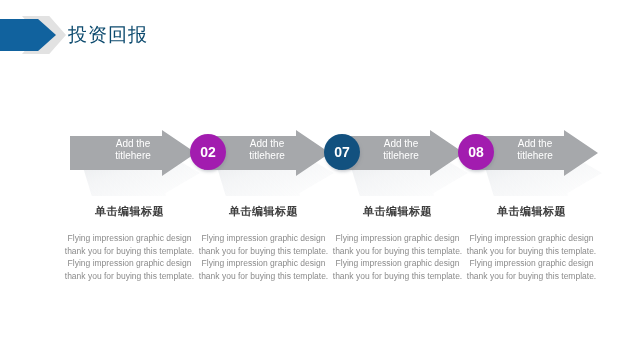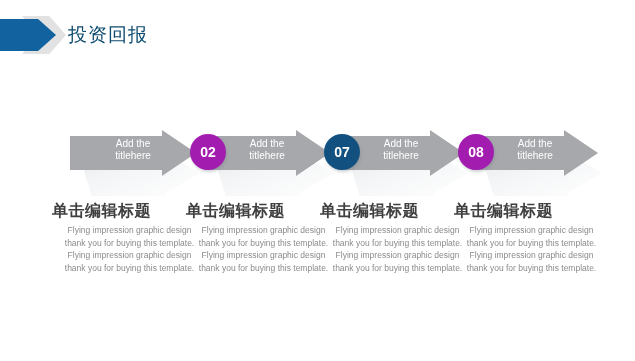--- a/index.html
+++ b/index.html
@@ -125,29 +125,29 @@
     top: 202px;
     width: 635px;
     height: 100px;
   }
   .column {
     position: absolute;
     top: 0;
     width: 155px;
   }
   .col-heading {
-    text-align: left;
-    font-size: 16px;
+    text-align: center;
+    font-size: 11px;
     color: #3f3f3f;
     font-weight: bold;
     letter-spacing: 0.5px;
     line-height: 18px;
   }
   .col-body {
-    margin-top: 4px;
+    margin-top: 12px;
     text-align: center;
     font-size: 8.5px;
     line-height: 12.5px;
     color: #8b8b8b;
   }
   .col-body div { white-space: nowrap; }
 </style>
 </head>
 <body>
 

